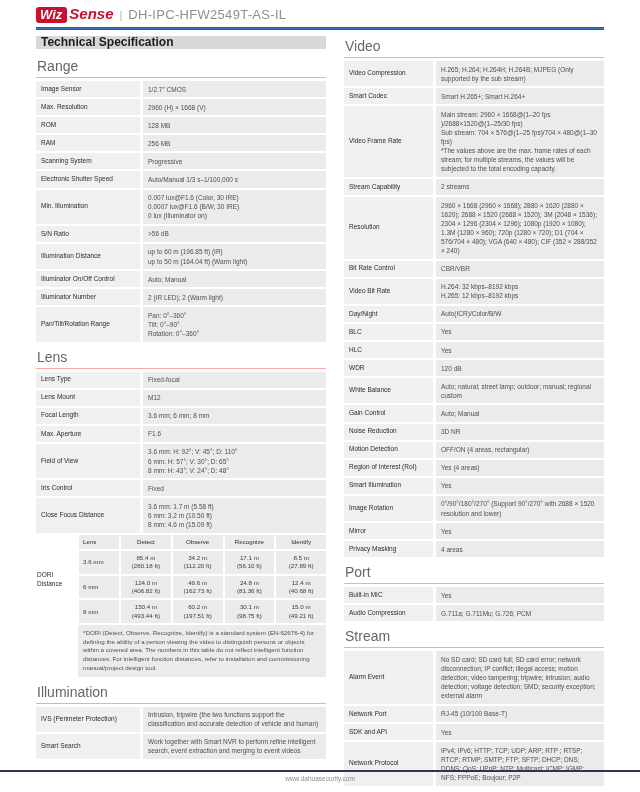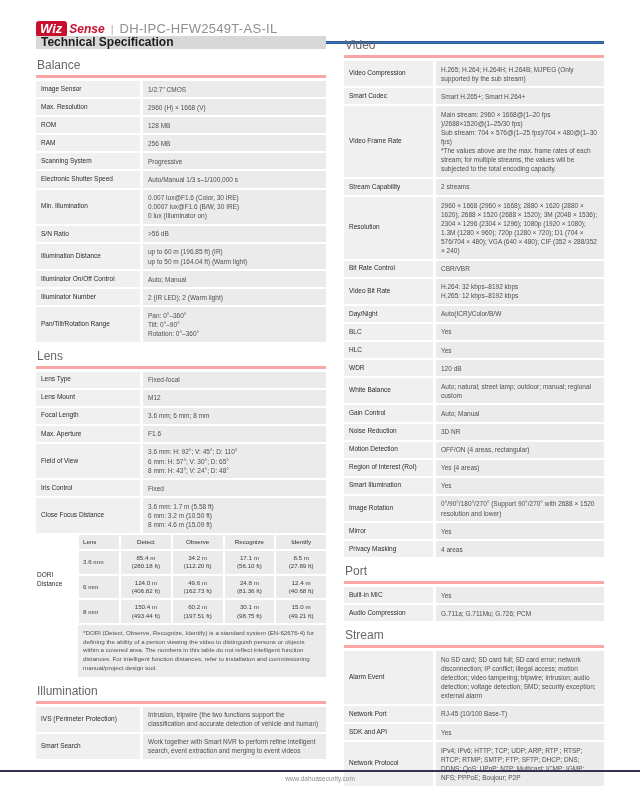--- a/index.html
+++ b/index.html
@@ -3,36 +3,36 @@
 <meta charset="utf-8">
 <style>
   html,body{margin:0;padding:0;background:#fff;}
   .page{position:relative;width:640px;height:792px;background:#fff;overflow:hidden;
         font-family:"Liberation Sans","DejaVu Sans",sans-serif;color:#333;}
 
   
   .hdr{position:absolute;left:36px;right:36px;top:5px;}
   .logo-row{display:flex;align-items:baseline;}
   .wiz-badge{background:var(--brand-red,#c8102e);color:#fff;font-style:italic;font-weight:bold;
-             font-size:13px;line-height:15px;padding:0 5px 1px 4px;border-radius:3px;margin-top:16px;}
-  .sense{color:var(--brand-red,#c8102e);font-style:italic;font-weight:bold;font-size:12px;margin-left:2px;}
+             font-size:13px;line-height:15px;padding:0 5px 1px 4px;border-radius:3px;}
+  .sense{color:var(--brand-red,#c8102e);font-style:italic;font-weight:bold;font-size:15px;margin-left:2px;}
   .hdr-divider{color:#b0b0b0;margin:0 6px;font-size:11px;}
   .model{color:#8f8f8f;font-size:13px;letter-spacing:.3px;}
   .hdr-rule{height:3px;margin-top:4px;border:0;
             background:linear-gradient(to bottom,#1c406f 0%,#3c77c0 35%,#3c77c0 70%,#16325c 100%);}
 
   
   .col{position:absolute;top:36px;}
   .col-left{left:36px;width:290px;}
   .col-right{left:344px;width:260px;top:33px;}
 
   .ts-bar{background:var(--bar-gray,#d8d8d8);color:#1c1c1c;font-weight:bold;font-size:12px;
           line-height:13px;padding:0 5px;margin-bottom:4px;}
 
-  .section-title{font-size:12px;color:#666;padding:5px 1px 3px 1px;border-bottom:3px solid #fca5a5;
+  .section-title{font-size:14px;color:#666;padding:5px 1px 3px 1px;border-bottom:1px solid #fca5a5;
                  margin:0 0 3px 0;font-weight:400;}
 
   .srow{display:flex;margin-bottom:2px;align-items:center;}
   .slabel{width:96px;flex:0 0 96px;background:#f0f0f0;color:#2b2b2b;font-size:6.5px;line-height:1.35;
           padding:3.5px 3px 3.5px 5px;align-self:stretch;display:flex;align-items:center;margin-right:3px;}
   .col-right .slabel{width:81px;flex:0 0 81px;}
   .svalue{flex:1;background:var(--row-gray,#ebebeb);color:#4f4f4f;font-size:6.5px;line-height:1.4;
           padding:3.5px 5px;white-space:pre-line;align-self:stretch;display:flex;align-items:center;}
   .svalue>span{display:block;}
 
@@ -67,21 +67,21 @@
       <span class="sense">Sense</span>
       <span class="hdr-divider">|</span>
       <span class="model">DH-IPC-HFW2549T-AS-IL</span>
     </div>
     <div class="hdr-rule"></div>
   </div>
 
   <div class="col col-left">
     <div class="ts-bar">Technical Specification</div>
     <div>
-        <div class="section-title">Balance</div>
+        <div class="section-title">Range</div>
         <div class="srow">
           <div class="slabel">Image Sensor</div>
           <div class="svalue"><span>1/2.7" CMOS</span></div>
         </div>
         <div class="srow">
           <div class="slabel">Max. Resolution</div>
           <div class="svalue"><span>2960  (H) ×  1668 (V)</span></div>
         </div>
         <div class="srow">
           <div class="slabel">ROM</div>

